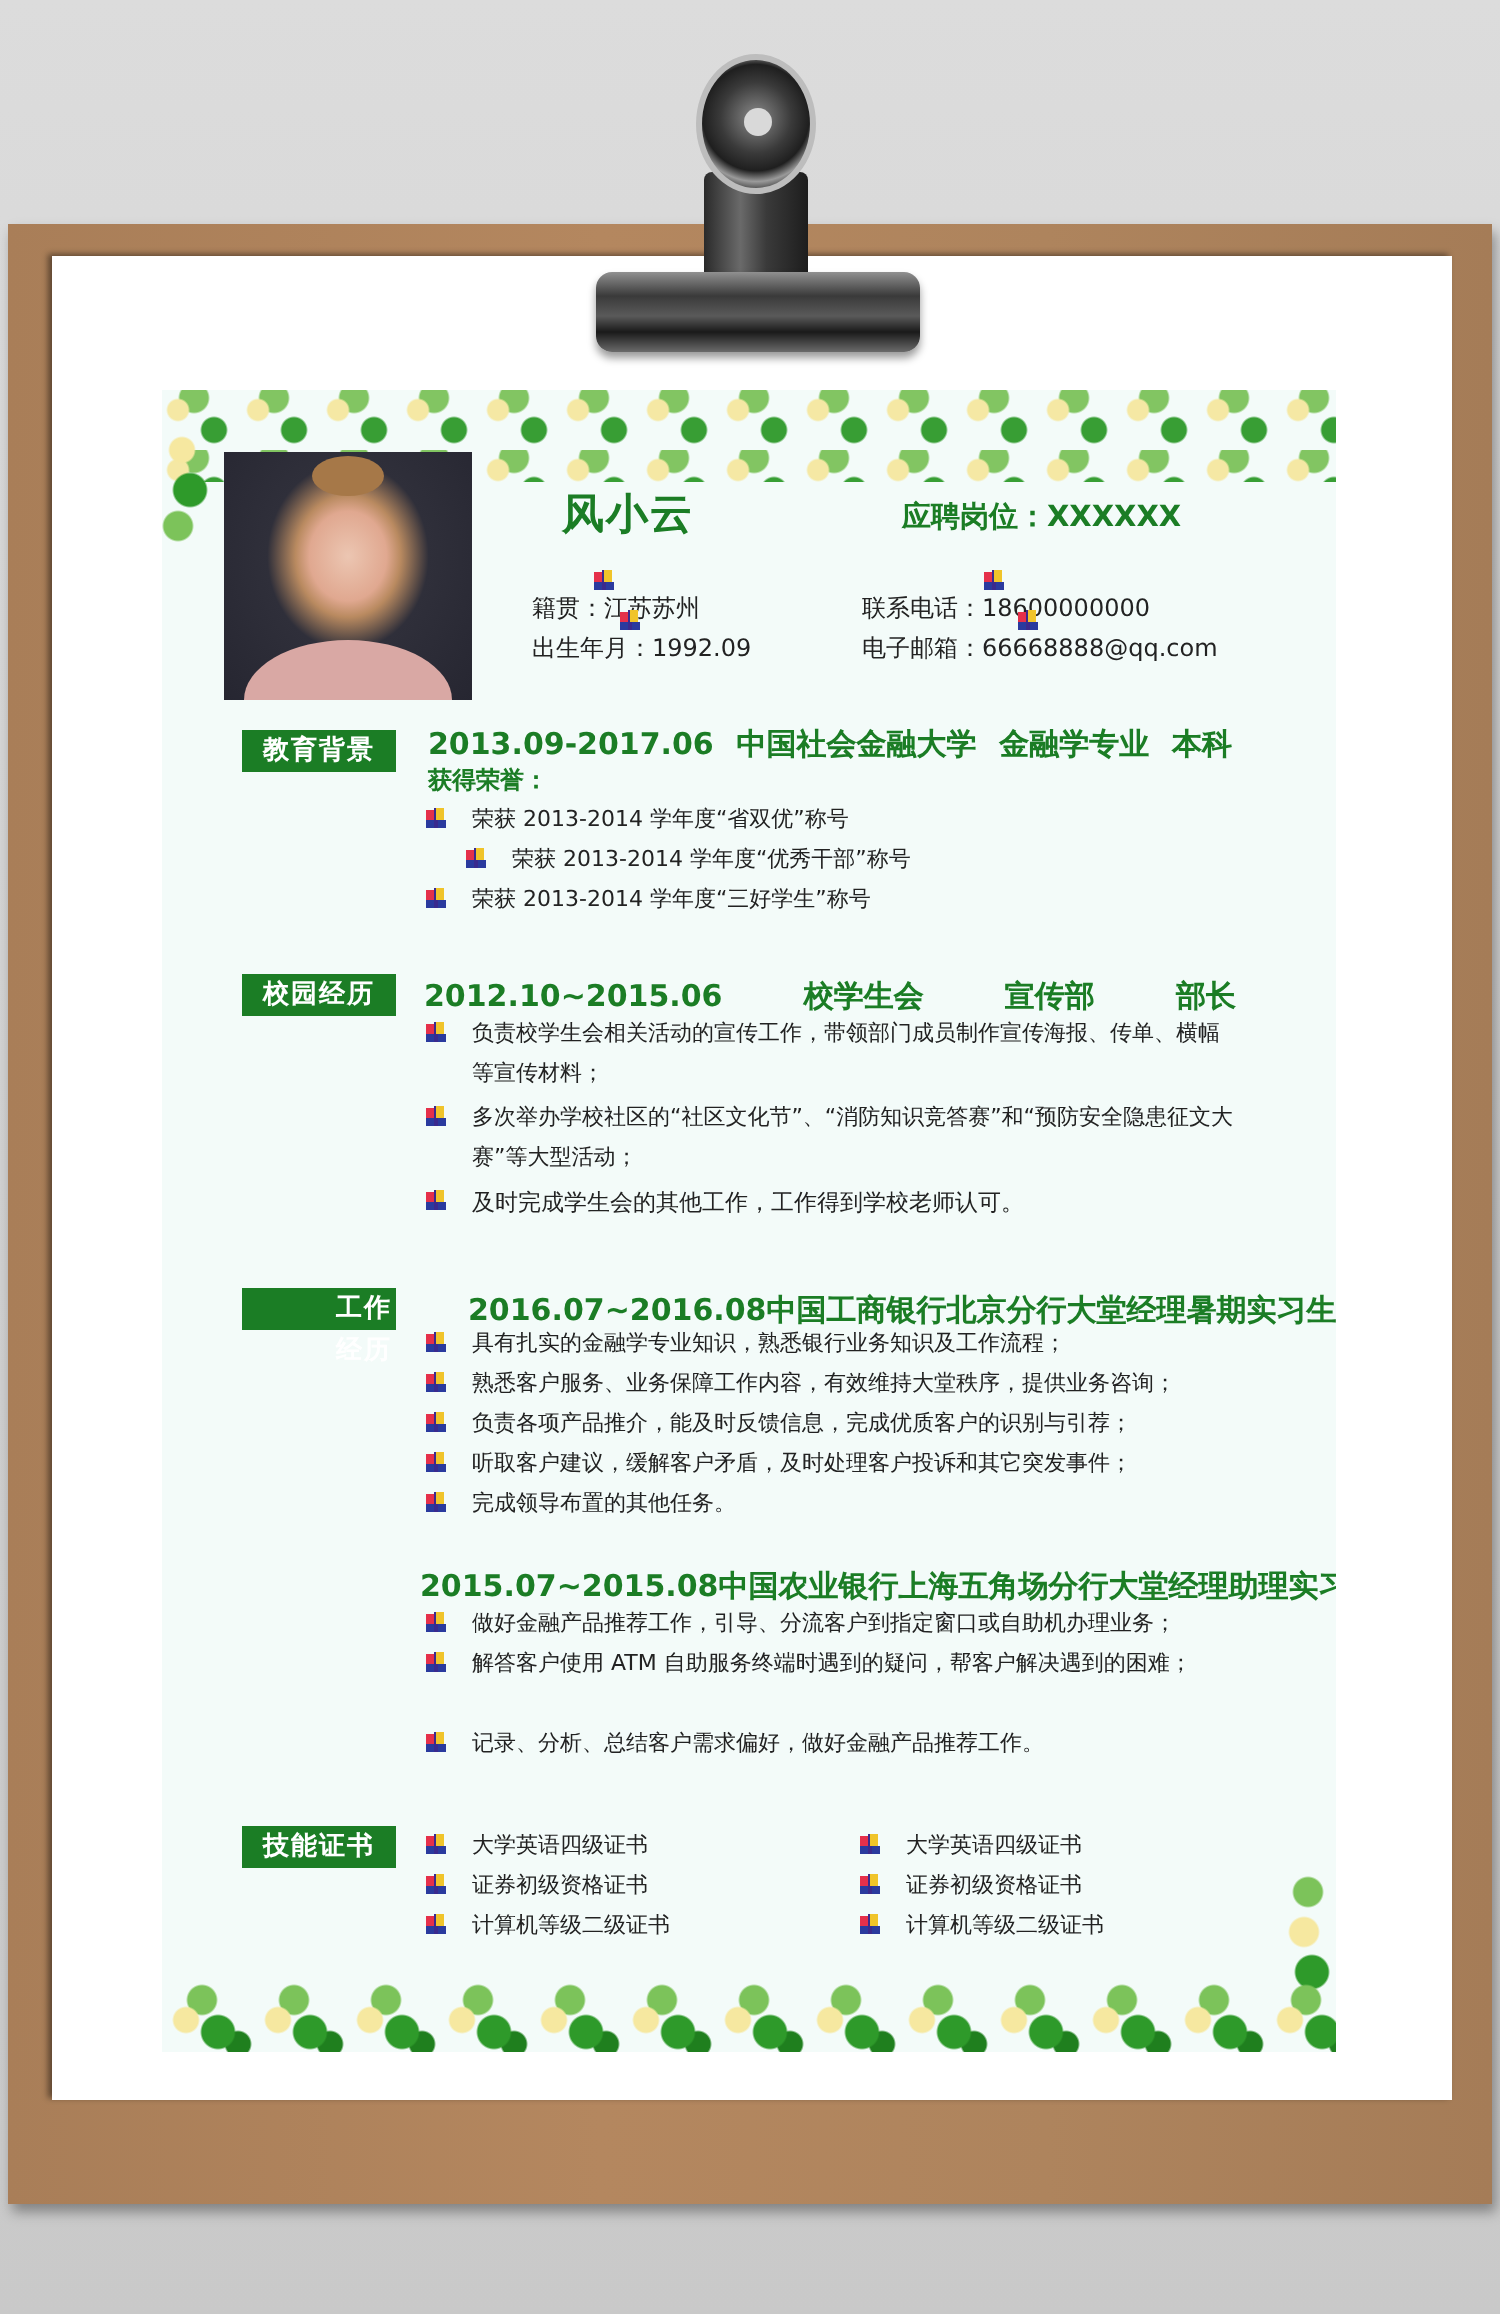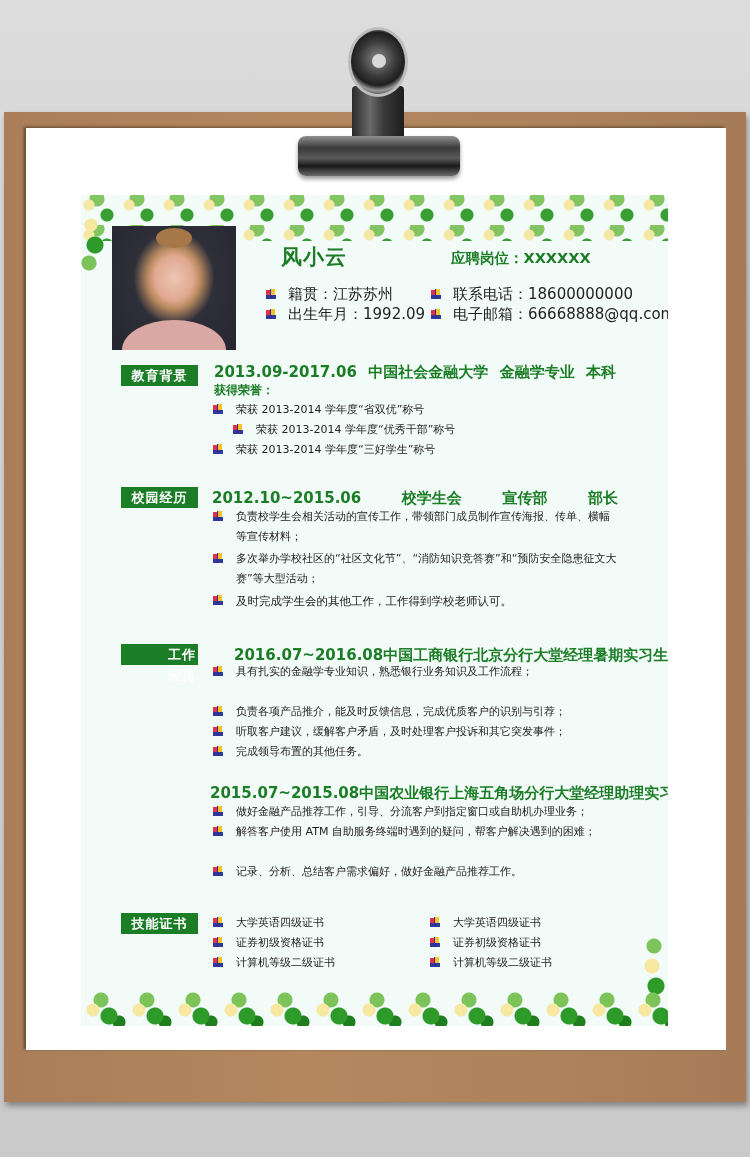--- a/index.html
+++ b/index.html
@@ -87,21 +87,21 @@
     position: absolute; left: 44px; top: 2px; width: 36px; height: 20px; border-radius: 50%;
     background: #a67848;
   }
   .name {
     position: absolute; left: 200px; top: 48px; font-size: 21px; font-weight: bold; color: #1b7d25;
     letter-spacing: 1px;
   }
   .position {
     position: absolute; left: 370px; top: 54px; font-size: 14.5px; font-weight: bold; color: #1b7d25;
   }
-  .info { position: absolute; font-size: 15px; color: #222; white-space: nowrap; display: flex; align-items: center; }
+  .info { position: absolute; font-size: 12px; color: #222; white-space: nowrap; display: flex; align-items: center; flex-direction: column; }
   .bullet {
     display: inline-block; width: 11px; height: 11px; position: relative; margin-right: 11px; flex: none;
   }
   .bullet::before { content: ""; position: absolute; left: 0; top: 1px; width: 5px; height: 5px; background: #e5304a; }
   .bullet::after { content: ""; position: absolute; left: 5px; top: 0; width: 4px; height: 6px; background: #f0c42a; }
   .bullet i { position: absolute; left: 0; top: 6px; width: 10px; height: 4px; background: #2a3a9e; }
   .bullet b { position: absolute; left: 4px; top: 0; width: 2px; height: 10px; background: #3a2a8e; }
   .sec-label {
     position: absolute; left: 40px; width: 77px; height: 21px; background: #1b7d25; color: #fff;
     font-size: 13px; font-weight: bold; text-align: center; line-height: 21px; letter-spacing: 1px;
@@ -237,20 +237,27 @@
     <span>中国工商银行北京分行</span>
     <span>大堂经理暑期实习生</span>
   </div>
   <div class="item" style="top:467px;">
     <span class="bullet">
         <i></i>
         <b></b>
       </span>
     <span>具有扎实的金融学专业知识，熟悉银行业务知识及工作流程；</span>
   </div>
+  <div class="item" style="top:487px;">
+    <span class="bullet">
+        <i></i>
+        <b></b>
+      </span>
+    <span>熟悉客户服务、业务保障工作内容，有效维持大堂秩序，提供业务咨询；</span>
+  </div>
   <div class="item" style="top:507px;">
     <span class="bullet">
         <i></i>
         <b></b>
       </span>
     <span>负责各项产品推介，能及时反馈信息，完成优质客户的识别与引荐；</span>
   </div>
   <div class="item" style="top:527px;">
     <span class="bullet">
         <i></i>

